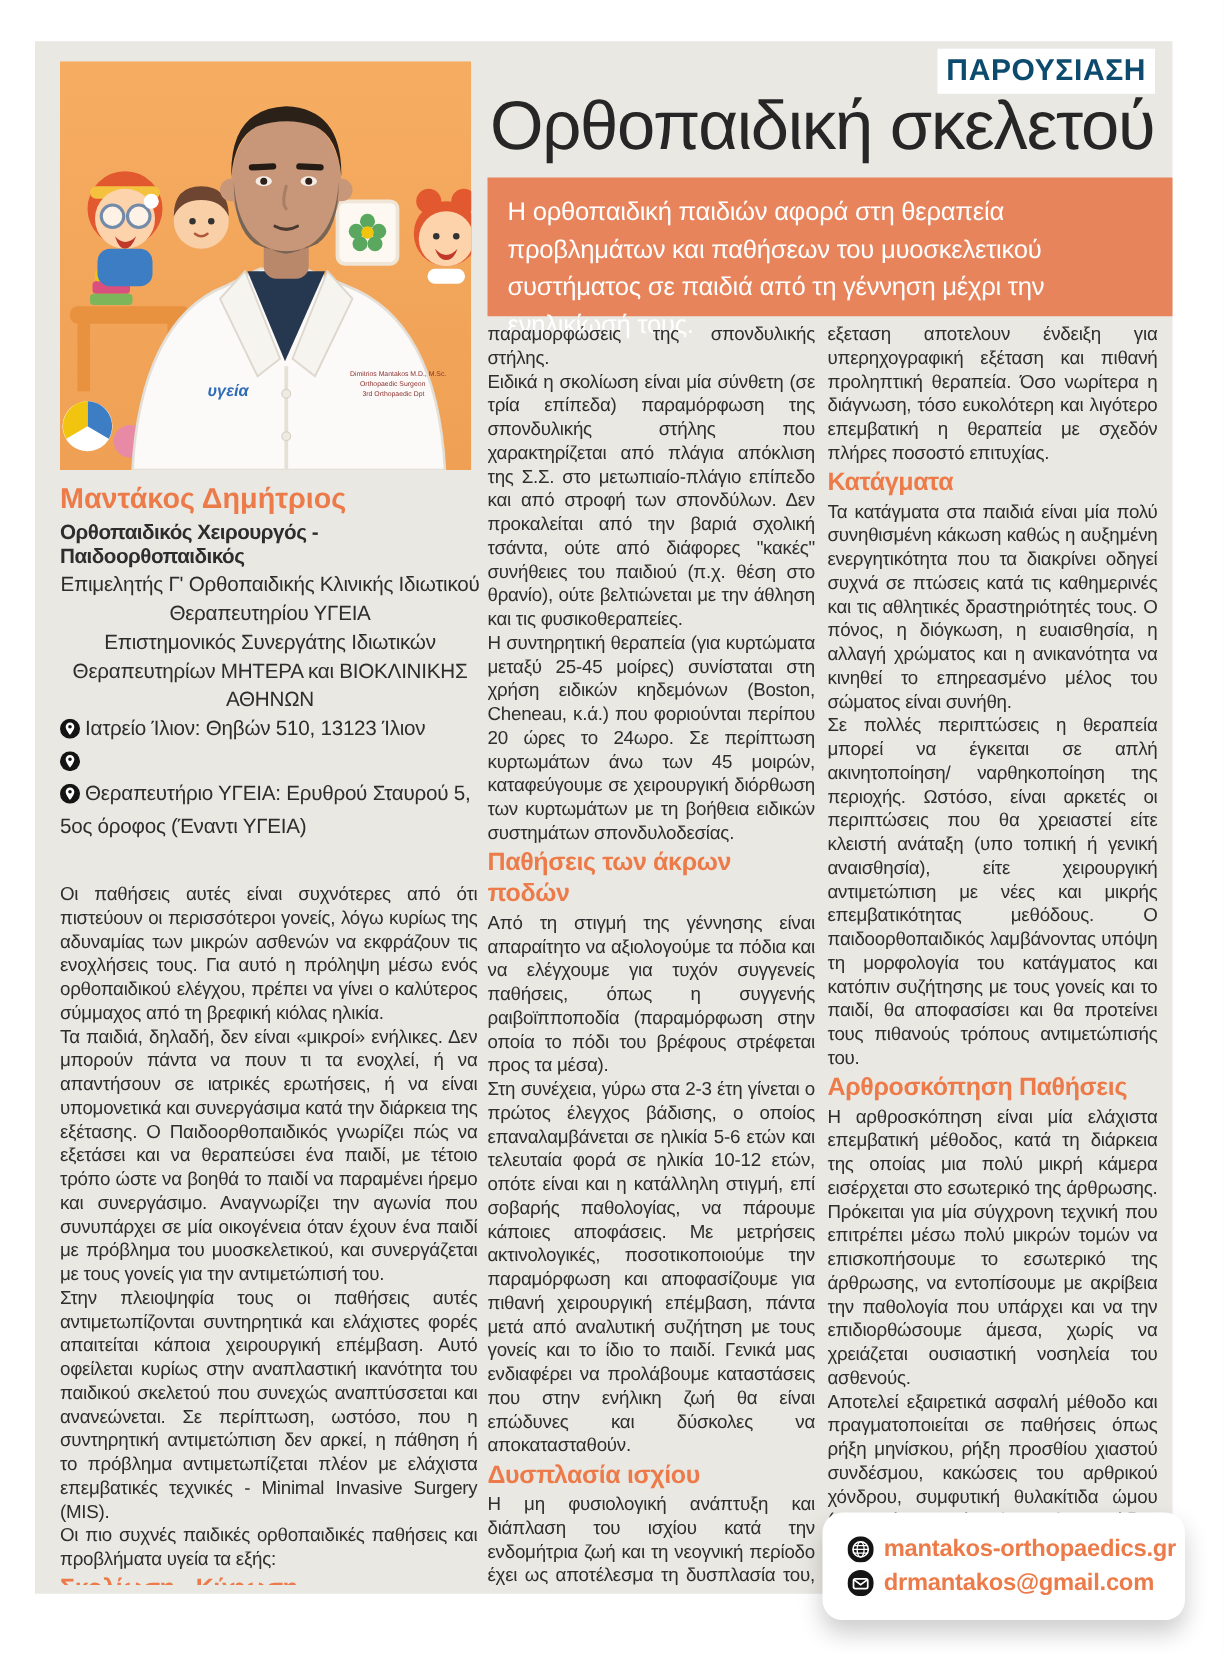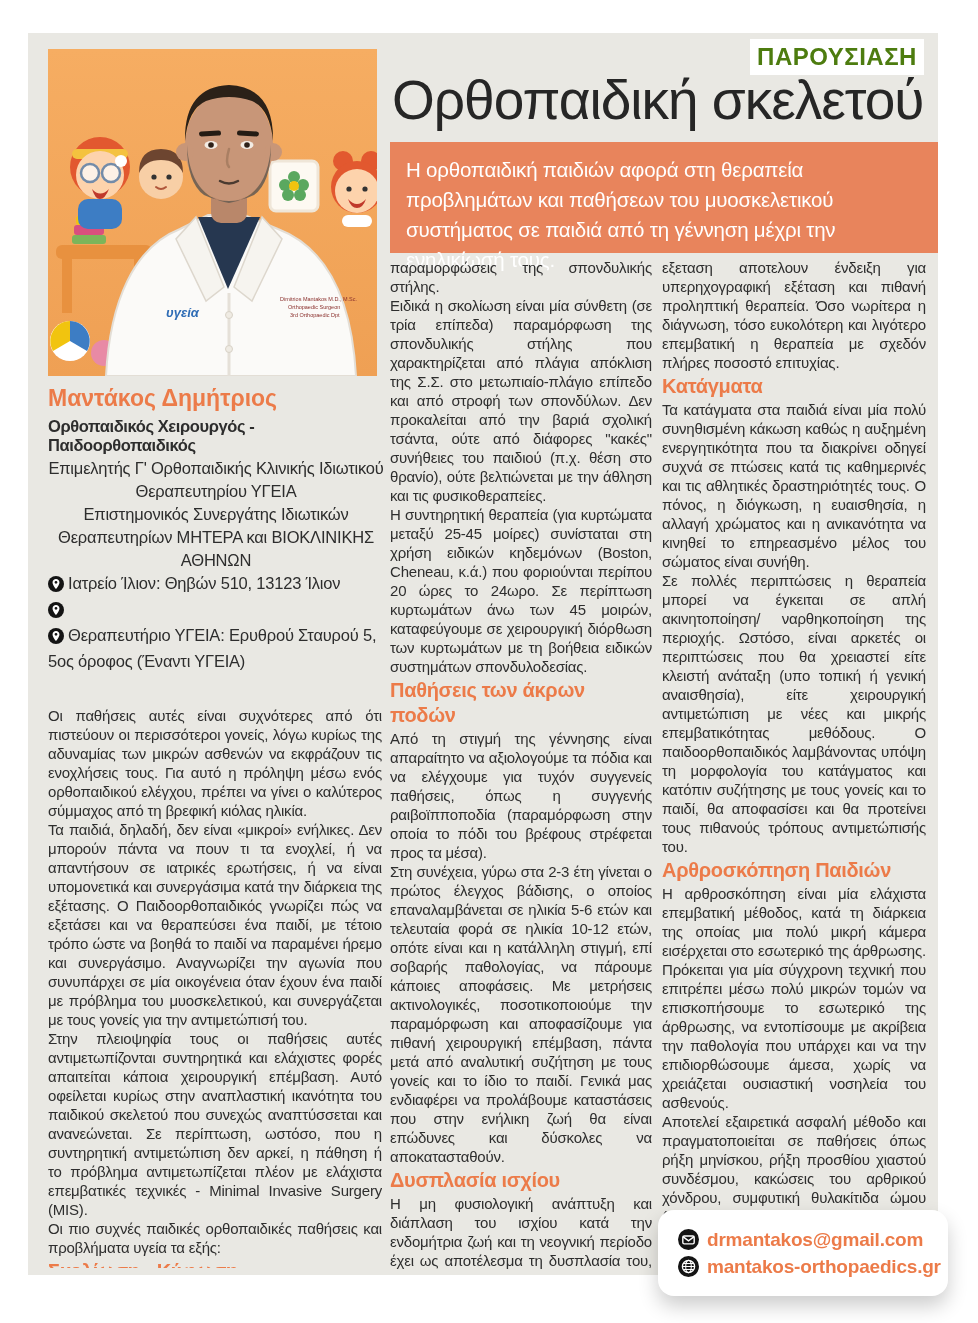--- a/index.html
+++ b/index.html
@@ -1,21 +1,21 @@
 <!DOCTYPE html>
 <html lang="el"><head>
 <meta charset="utf-8">
 <style>
   html,body{margin:0;padding:0;background:#ffffff;}
   .page{position:relative;width:978px;height:1323px;background:#ffffff;overflow:hidden;
         font-family:"Liberation Sans",sans-serif;}
   .panel{position:absolute;left:28px;top:33px;width:910px;height:1242px;background:#e9e8e3;}
   .tag-box{position:absolute;left:750px;top:39px;width:174px;height:36px;background:#ffffff;
            display:flex;align-items:center;justify-content:center;}
-  .tag-box span{color:#4d7c0f;font-weight:bold;font-size:24px;letter-spacing:.5px;}
+  .tag-box span{color:#0c4a6e;font-weight:bold;font-size:24px;letter-spacing:.5px;}
   .title{position:absolute;left:392px;top:68px;width:546px;font-size:55px;color:#262626;
          letter-spacing:-1px;font-weight:400;white-space:nowrap;}
   .intro{position:absolute;left:390px;top:142px;width:548px;height:111px;background:#e8845c;
          color:#ffffff;font-size:20.5px;line-height:30px;padding:13px 16px;box-sizing:border-box;
          letter-spacing:-.2px;}
   .photo{position:absolute;left:48px;top:49px;width:329px;height:327px;}
   .photo svg{display:block;}
   .info{position:absolute;left:48px;top:385px;width:336px;color:#2d2d2d;}
   .info .name{color:#ec7b49;font-size:23px;font-weight:bold;margin:0 0 5px 0;}
   .info .role{font-size:16.5px;font-weight:bold;letter-spacing:-.4px;margin:0 0 2px 0;}
@@ -179,44 +179,44 @@
     <p class="h">Δυσπλασία ισχίου</p>
     <p>Η μη φυσιολογική ανάπτυξη και διάπλαση του ισχίου κατά την ενδομήτρια ζωή και τη νεογνική περίοδο έχει ως αποτέλεσμα τη δυσπλασία του, την προοδευτική φθορά της άρθρωσης και τελική ακραία έκφανση το υπεξάρθρημα ή εξάρθρημα του ισχίου λόγω χαλαρότητας του θυλάκου και άλλων μηχανικών παραγόντων.</p>
 
   </div>
 
   <div class="col col-right">
     <p>εξεταση αποτελουν ένδειξη για υπερηχογραφική εξέταση και πιθανή προληπτική θεραπεία. Όσο νωρίτερα η διάγνωση, τόσο ευκολότερη και λιγότερο επεμβατική η θεραπεία με σχεδόν πλήρες ποσοστό επιτυχίας.</p>
     <p class="h">Κατάγματα</p>
     <p>Τα κατάγματα στα παιδιά είναι μία πολύ συνηθισμένη κάκωση καθώς η αυξημένη ενεργητικότητα που τα διακρίνει οδηγεί συχνά σε πτώσεις κατά τις καθημερινές και τις αθλητικές δραστηριότητές τους. Ο πόνος, η διόγκωση, η ευαισθησία, η αλλαγή χρώματος και η ανικανότητα να κινηθεί το επηρεασμένο μέλος του σώματος είναι συνήθη.</p>
     <p>Σε πολλές περιπτώσεις η θεραπεία μπορεί να έγκειται σε απλή ακινητοποίηση/ ναρθηκοποίηση της περιοχής. Ωστόσο, είναι αρκετές οι περιπτώσεις που θα χρειαστεί είτε κλειστή ανάταξη (υπο τοπική ή γενική αναισθησία), είτε χειρουργική αντιμετώπιση με νέες και μικρής επεμβατικότητας μεθόδους. Ο παιδοορθοπαιδικός λαμβάνοντας υπόψη τη μορφολογία του κατάγματος και κατόπιν συζήτησης με τους γονείς και το παιδί, θα αποφασίσει και θα προτείνει τους πιθανούς τρόπους αντιμετώπισής του.</p>
-    <p class="h">Αρθροσκόπηση Παιδιών</p>
+    <p class="h">Αρθροσκόπηση Παθήσεις</p>
     <p>Η αρθροσκόπηση είναι μία ελάχιστα επεμβατική μέθοδος, κατά τη διάρκεια της οποίας μια πολύ μικρή κάμερα εισέρχεται στο εσωτερικό της άρθρωσης. Πρόκειται για μία σύγχρονη τεχνική που επιτρέπει μέσω πολύ μικρών τομών να επισκοπήσουμε το εσωτερικό της άρθρωσης, να εντοπίσουμε με ακρίβεια την παθολογία που υπάρχει και να την επιδιορθώσουμε άμεσα, χωρίς να χρειάζεται ουσιαστική νοσηλεία του ασθενούς.</p>
     <p>Αποτελεί εξαιρετικά ασφαλή μέθοδο και πραγματοποιείται σε παθήσεις όπως ρήξη μηνίσκου, ρήξη προσθίου χιαστού συνδέσμου, κακώσεις του αρθρικού χόνδρου, συμφυτική θυλακίτιδα ώμου (παγωμένος ώμος), φλεγμονώδεις παθήσεις κ.λπ.</p>
     <p>Η παραμονή στο νοσοκομείο μετά το τέλος της επέμβασης συνήθως δεν ξεπερνά τις 3-4 ώρες, οπότε και ο νεαρός ασθενής είναι σε θέση να επιστρέψει στο σπίτι του.</p>
   </div>
 
   <div class="card">
-    <a class="row">
-      <span class="cico">
-          <svg width="21" height="21" viewBox="0 0 24 24">
-            <circle cx="12" cy="12" r="12" fill="#141414"></circle>
-            <rect x="5.5" y="8" width="13" height="9" rx="1.6" fill="none" stroke="#ffffff" stroke-width="1.6"></rect>
-            <path d="M6 9l6 4.5L18 9" fill="none" stroke="#ffffff" stroke-width="1.6" stroke-linecap="round"></path>
-          </svg>
-        </span>
-      <span>drmantakos@gmail.com</span>
-    </a>
     <a class="row">
       <span class="cico">
           <svg width="21" height="21" viewBox="0 0 24 24">
             <circle cx="12" cy="12" r="12" fill="#141414"></circle>
             <circle cx="12" cy="12" r="7" fill="none" stroke="#ffffff" stroke-width="1.5"></circle>
             <ellipse cx="12" cy="12" rx="3.2" ry="7" fill="none" stroke="#ffffff" stroke-width="1.2"></ellipse>
             <line x1="5" y1="12" x2="19" y2="12" stroke="#ffffff" stroke-width="1.2"></line>
             <line x1="6" y1="8.6" x2="18" y2="8.6" stroke="#ffffff" stroke-width="1.2"></line>
             <line x1="6" y1="15.4" x2="18" y2="15.4" stroke="#ffffff" stroke-width="1.2"></line>
           </svg>
         </span>
       <span>mantakos-orthopaedics.gr</span>
     </a>
+    <a class="row">
+      <span class="cico">
+          <svg width="21" height="21" viewBox="0 0 24 24">
+            <circle cx="12" cy="12" r="12" fill="#141414"></circle>
+            <rect x="5.5" y="8" width="13" height="9" rx="1.6" fill="none" stroke="#ffffff" stroke-width="1.6"></rect>
+            <path d="M6 9l6 4.5L18 9" fill="none" stroke="#ffffff" stroke-width="1.6" stroke-linecap="round"></path>
+          </svg>
+        </span>
+      <span>drmantakos@gmail.com</span>
+    </a>
   </div>
 </div>
 
 </body></html>

